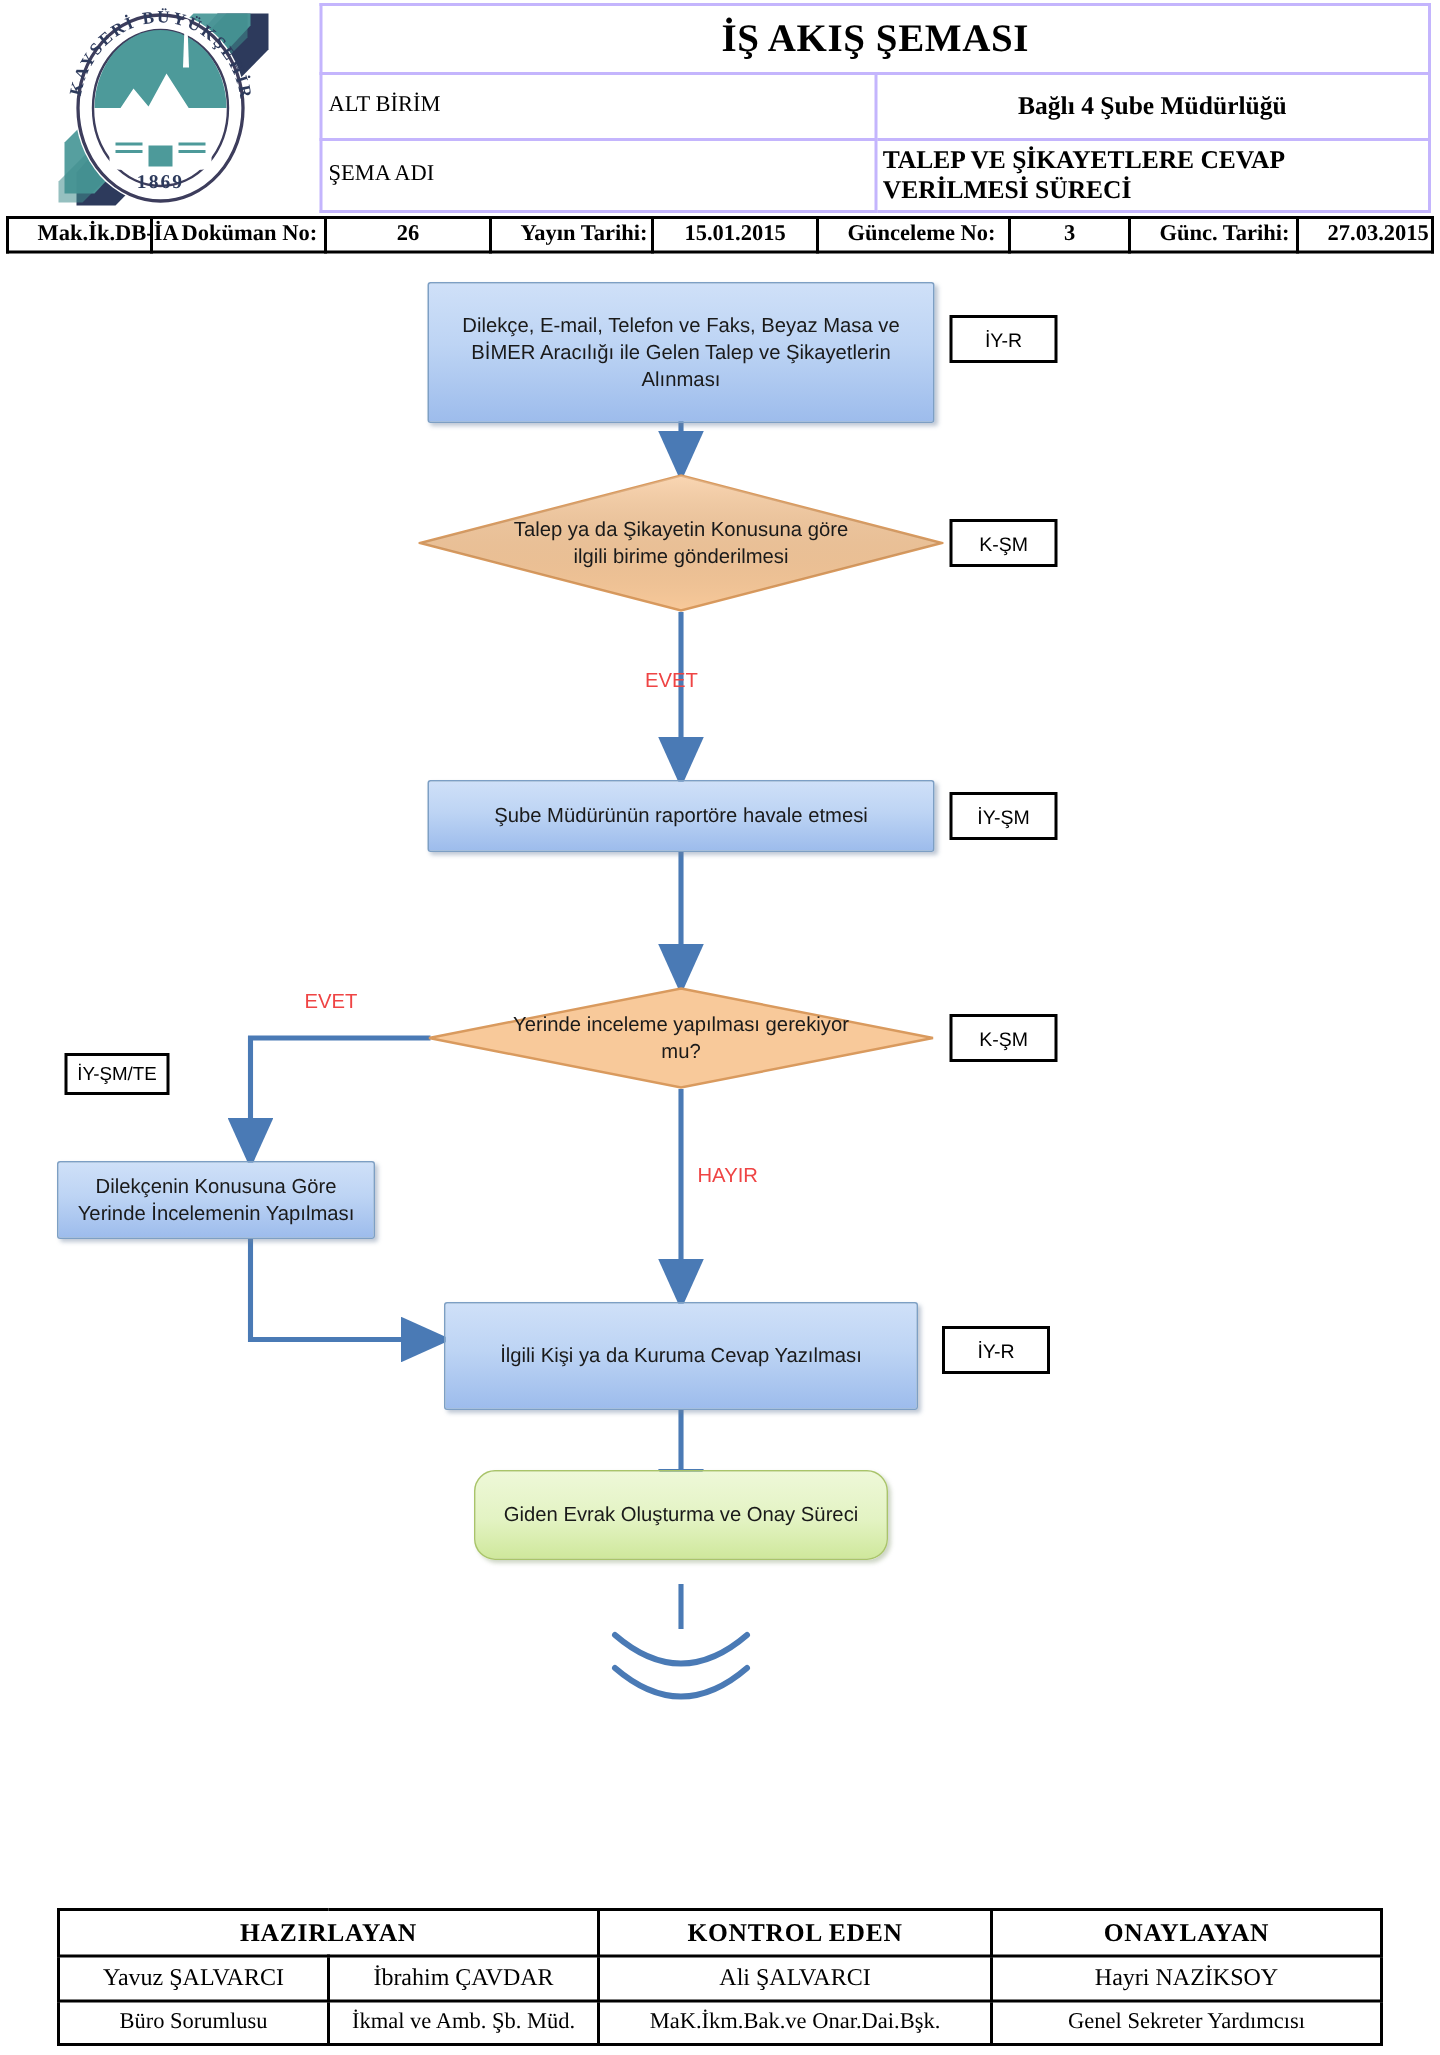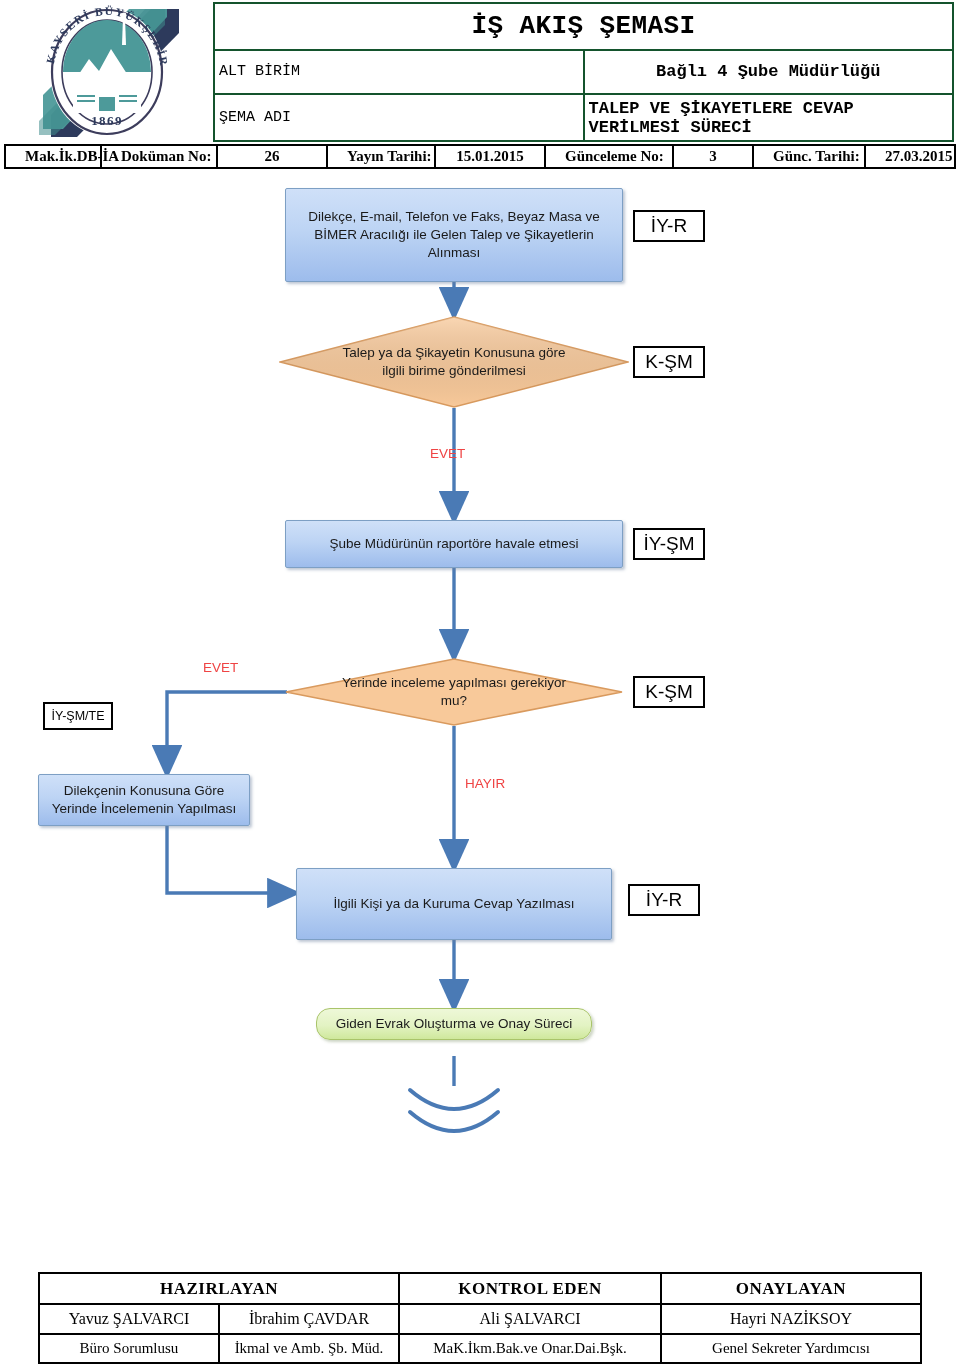--- a/index.html
+++ b/index.html
@@ -17,22 +17,22 @@
     position:absolute;left:8px;top:2px;width:200px;height:140px;
     display:flex;align-items:center;justify-content:center;
   }
 
   .htable{
     position:absolute;left:213px;top:2px;width:741px;height:140px;
     border-collapse:collapse;table-layout:fixed;
     font-family:"Liberation Serif",serif;
   }
   .htable td{
-    border:2px solid #14532d;padding:0 4px;vertical-align:middle;
-    font-family:Liberation Mono, monospace;
+    border:2px solid #c4b5fd;padding:0 4px;vertical-align:middle;
+    font-family:Liberation Serif, serif;
     margin-top:10px;
   }
   .h-title{
     text-align:center;font-size:26px;font-weight:bold;height:38px;
     letter-spacing:.4px;
   }
   .h-lbl{
     font-size:15px;font-weight:normal;text-align:left;width:96px;
     white-space:nowrap;
   }
@@ -91,21 +91,21 @@
     background:linear-gradient(180deg,#eef8d8 0%,#e3f3c3 55%,#cfe89c 100%);
     box-shadow:2px 2px 3px rgba(130,150,110,.40);
     padding:4px 10px;
   }
 
   
   .code{
     position:absolute;box-sizing:border-box;
     border:2px solid #000;background:#fff;
     display:flex;align-items:center;justify-content:center;
-    font-family:"Liberation Sans",sans-serif;font-size:19px;color:#000;
+    font-family:"Liberation Sans",sans-serif;font-size:13px;color:#000;
     white-space:nowrap;
   }
 
   
   .edgelbl{
     position:absolute;font-family:"Liberation Sans",sans-serif;
     font-size:13.5px;color:#ef4444;white-space:nowrap;
   }
 
   svg.wires{position:absolute;left:0;top:0;width:960px;height:1105px;overflow:visible;}
@@ -303,21 +303,21 @@
     <span>Dilekçenin Konusuna Göre Yerinde İncelemenin Yapılması</span>
   </div>
 
   <div class="node proc" style="left:296px;top:700px;width:316px;height:72px;">
     <span>İlgili Kişi ya da Kuruma Cevap Yazılması</span>
   </div>
   <div class="code" style="left:628px;top:716px;width:72px;height:32px;">
     <span>İY-R</span>
   </div>
 
-  <div class="node term" style="left:316px;top:840px;width:276px;height:32px;">
+  <div class="node term" style="left:316px;top:812px;width:276px;height:60px;">
     <span>Giden Evrak Oluşturma ve Onay Süreci</span>
   </div>
 </div>
 
 <div id="footer-block">
   <table class="ftable">
     <colgroup>
       <col style="width:180px">
         <col style="width:180px">
       <col style="width:262px">

